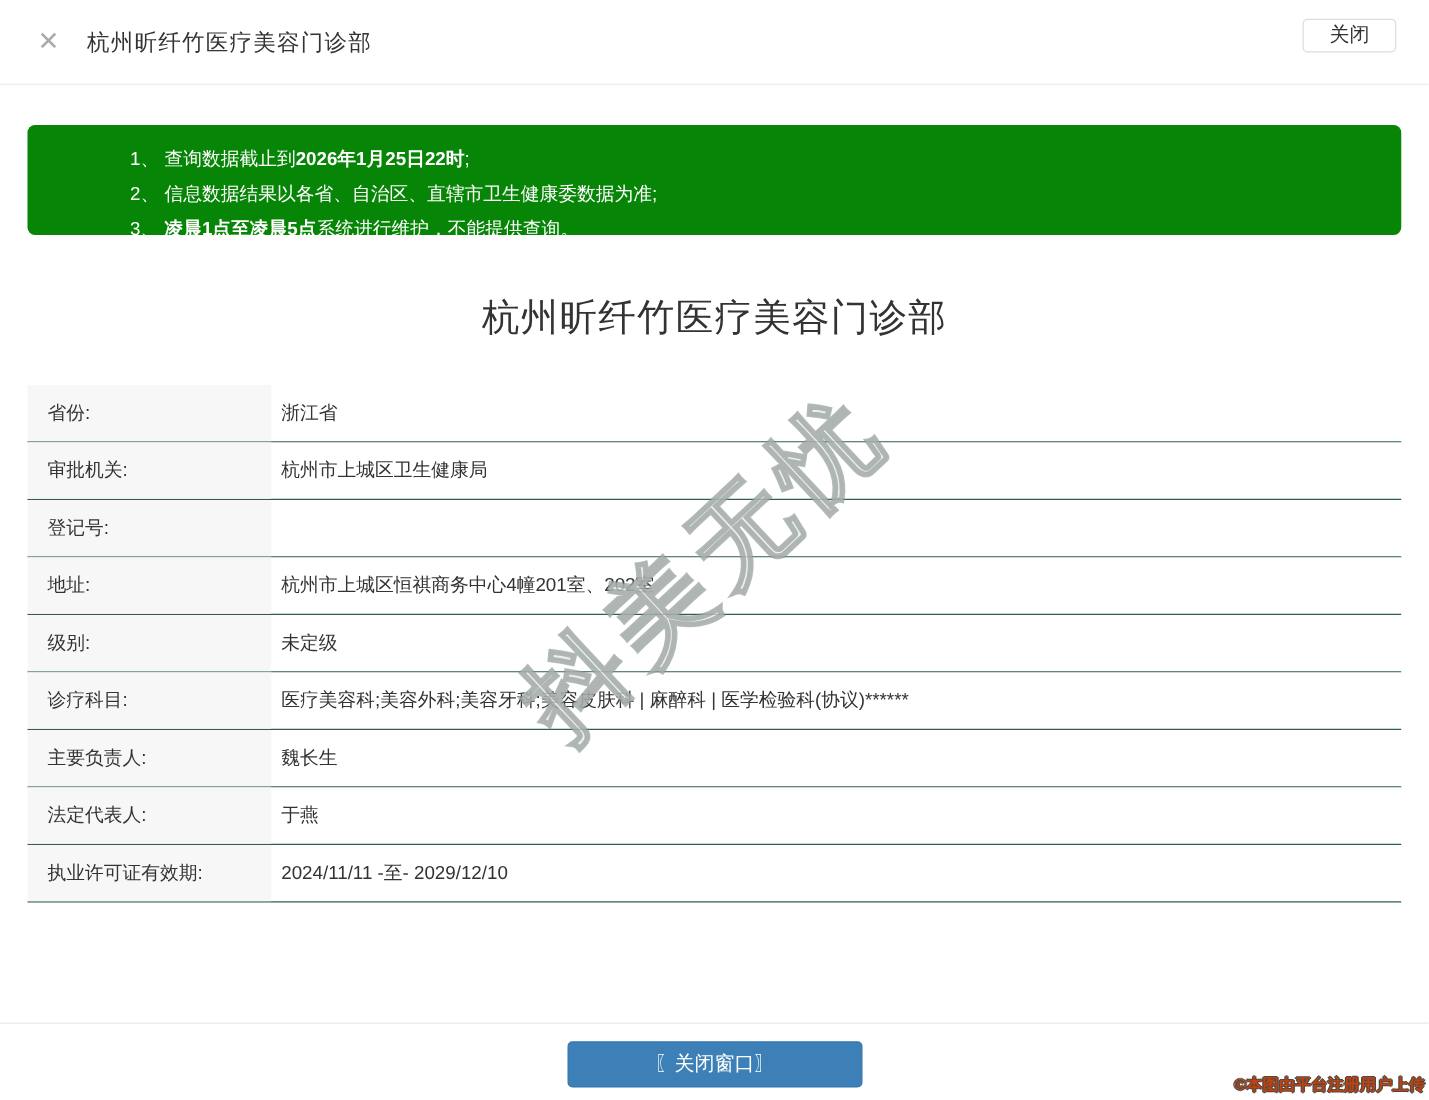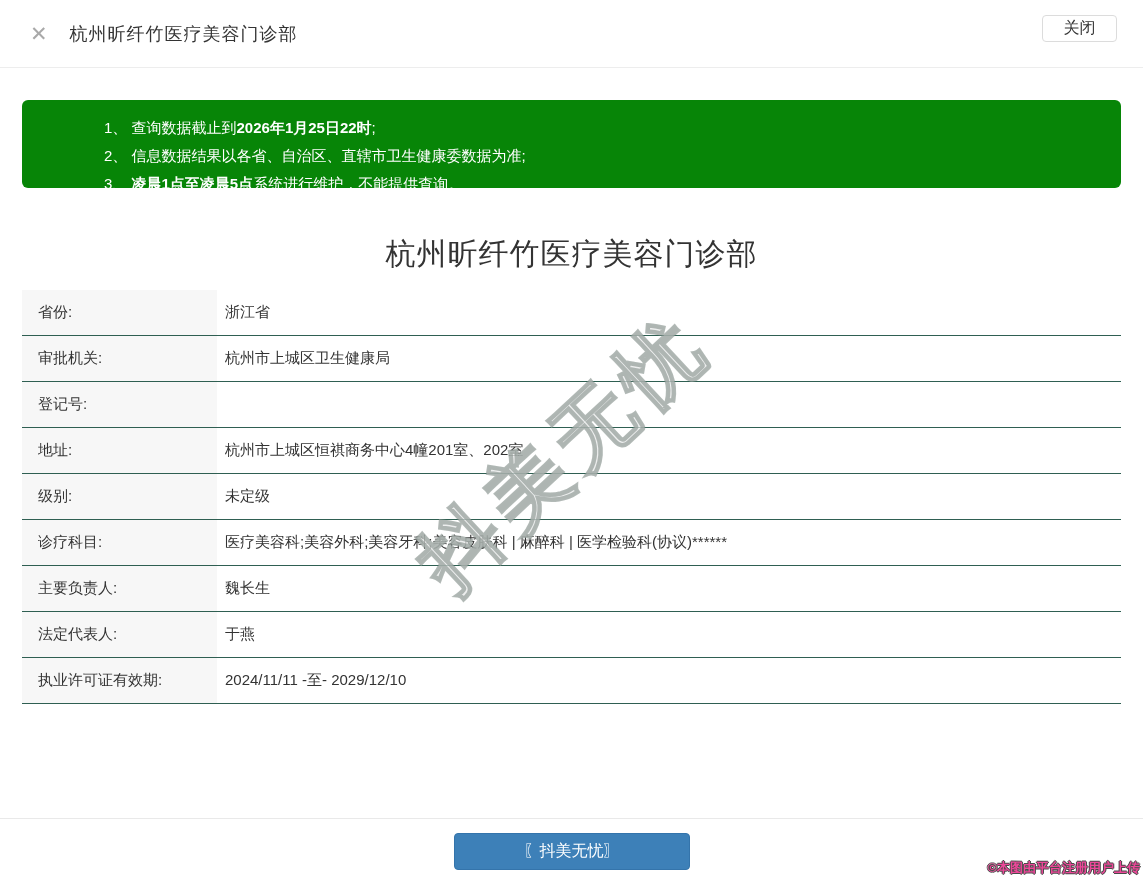--- a/index.html
+++ b/index.html
@@ -56,21 +56,21 @@
   
   .main-title {
     position: absolute; top: 234px; left: 0; right: 0;
     text-align: center;
     font-size: 30px; font-weight: 400; color: #333;
     letter-spacing: 1px;
   }
 
   
   .info-table {
-    position: absolute; left: 22px; right: 22px; top: 290px;
+    position: absolute; left: 22px; right: 22px; top: 308px;
   }
   .info-row {
     display: flex; height: 46px;
     border-bottom: 1px solid #2f5f52;
     align-items: stretch;
     background: #fff;
   }
   .info-label {
     width: 195px; flex: 0 0 195px;
     background: #f7f7f7;
@@ -116,21 +116,21 @@
     background: #3d80b8;
     border: 1px solid #3474ab;
     border-radius: 4px;
     color: #fff; font-size: 16px;
     font-family: "Liberation Sans", "DejaVu Sans", sans-serif;
     cursor: pointer;
   }
   .copyright {
     position: absolute; right: 3px; bottom: 3px;
     font-size: 13px; font-weight: 700;
-    color: #ec4899;
+    color: #c2410c;
     text-shadow: -1px 0 0 #4a4a4a, 1px 0 0 #4a4a4a, 0 -1px 0 #4a4a4a, 0 1px 0 #4a4a4a;
     letter-spacing: 0px;
     z-index: 6;
   }
 </style>
 </head>
 <body>
 
 <div class="header">
   <span class="close-x">✕</span>
@@ -180,14 +180,14 @@
   </div>
   <div class="info-row">
     <div class="info-label">执业许可证有效期:</div>
     <div class="info-value">2024/11/11 -至- 2029/12/10</div>
   </div>
 </div>
 
 <div class="watermark">抖美无忧</div>
 
 <div class="footer-divider"></div>
-<button class="close-window-btn">〖抖美无忧〗</button>
+<button class="close-window-btn">〖关闭窗口〗</button>
 <div class="copyright">©本图由平台注册用户上传</div>
 
 </body></html>

